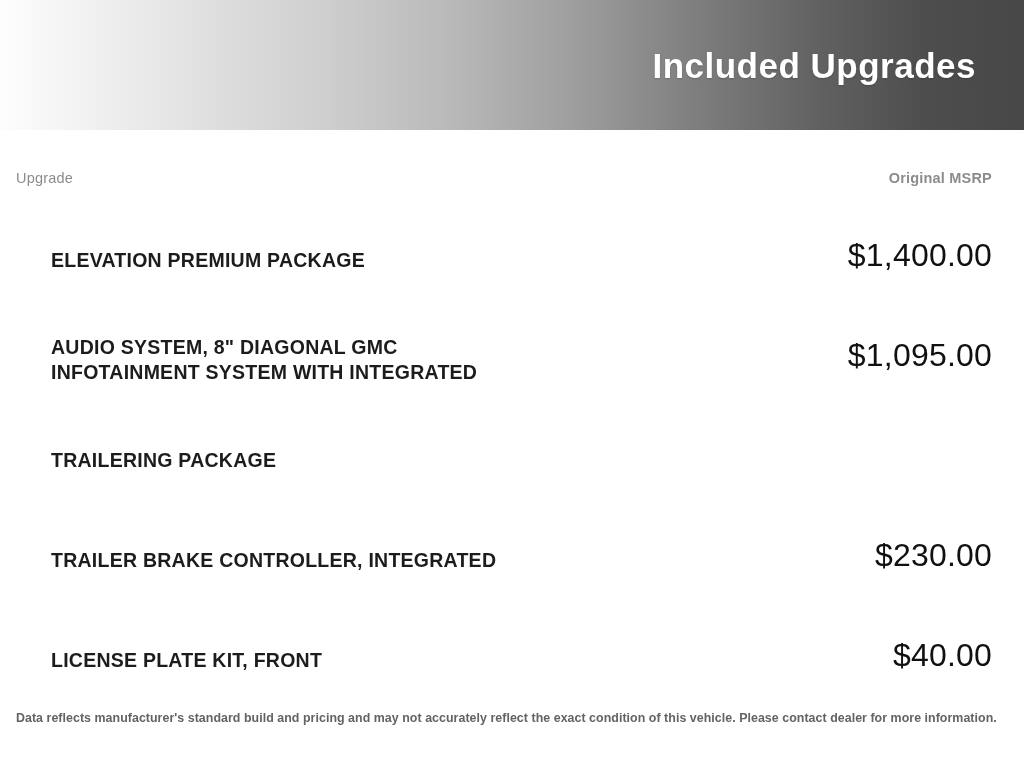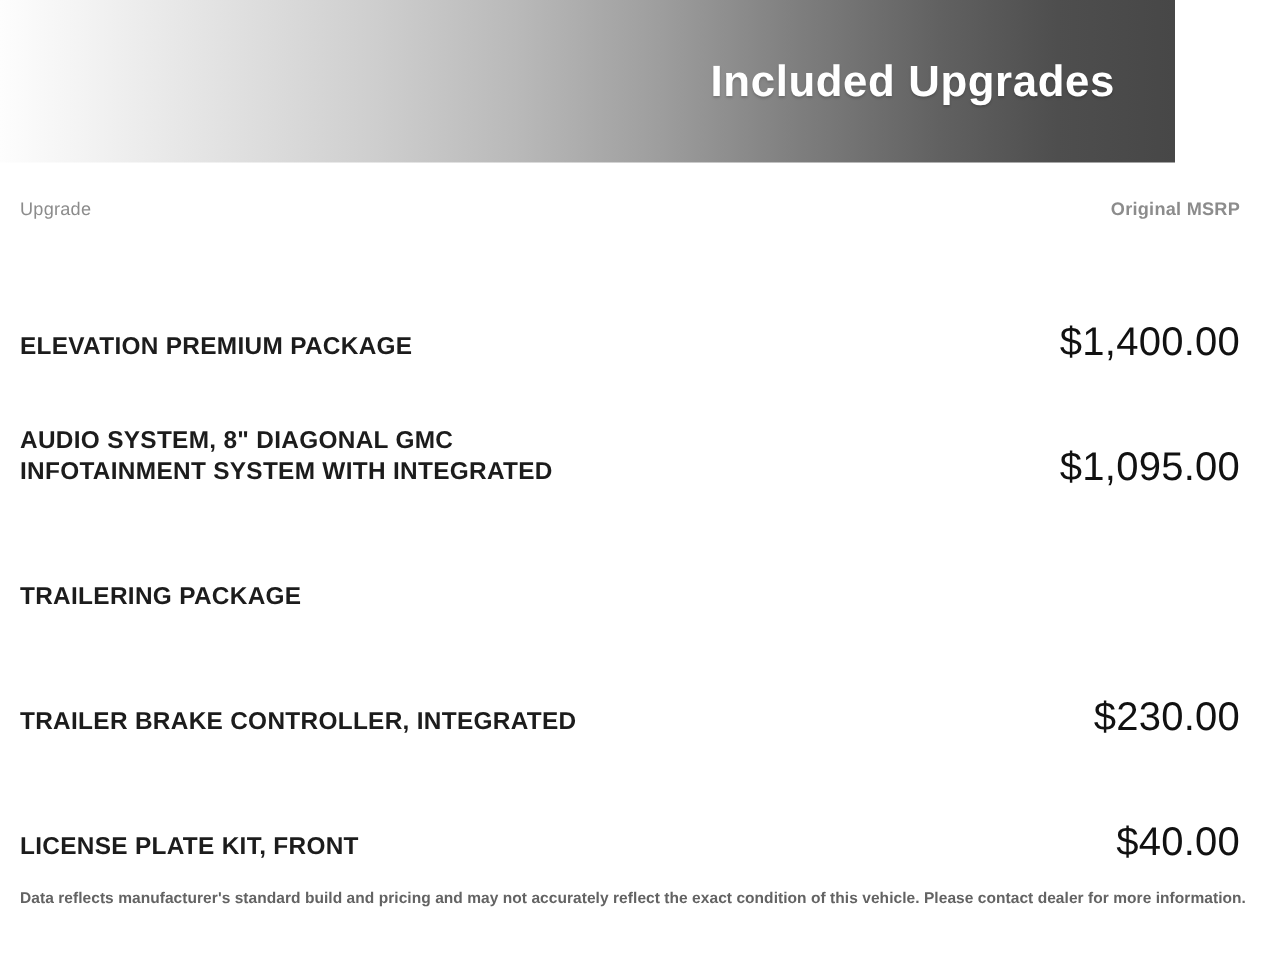--- a/index.html
+++ b/index.html
@@ -19,21 +19,21 @@
     width: 1024px;
     height: 768px;
     background: #ffffff;
   }
 
   
   .header-band {
     position: absolute;
     left: 0;
     top: 0;
-    width: 940px;
+    width: 1024px;
     height: 130px;
     background: linear-gradient(to right,
         #fdfdfd 0%,
         #f2f2f2 8%,
         #e0e0e0 20%,
         #cecece 32%,
         #b9b9b9 44%,
         #9e9e9e 56%,
         #7e7e7e 68%,
         #616161 80%,
@@ -63,44 +63,45 @@
     width: 1024px;
     height: 638px;
     box-sizing: border-box;
     padding: 0 32px 0 16px;
   }
 
   .col-headers {
     display: flex;
     align-items: baseline;
     justify-content: space-between;
-    padding-top: 30px;
+    padding-top: 40px;
   }
   .col-head {
     color: #8c8c8c;
     font-size: 14.5px;
     font-weight: normal;
     letter-spacing: 0.2px;
     white-space: nowrap;
   }
   .col-head.right {
     text-align: center;
     font-weight: bold;
   }
 
   .rows {
     margin-top: 14px;
   }
 
   .row {
     display: flex;
-    align-items: flex-end;
+    align-items: center;
     justify-content: space-between;
     height: 100px;
     box-sizing: border-box;
+    margin-left: 35px;
   }
   .row-label {
     color: #1c1c1c;
     font-size: 19.5px;
     font-weight: bold;
     letter-spacing: 0.25px;
     line-height: 25px;
     padding-top: 20px;
     max-width: 640px;
   }

